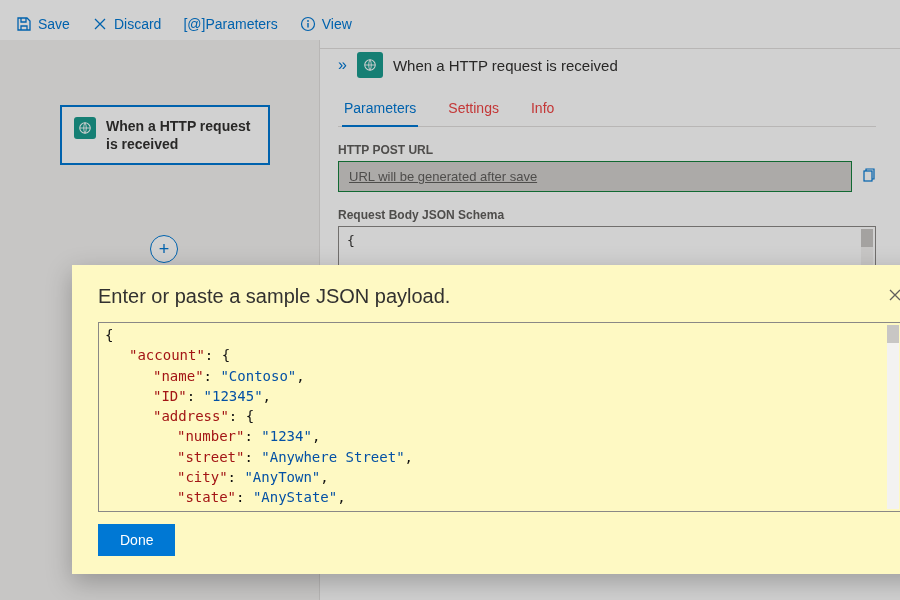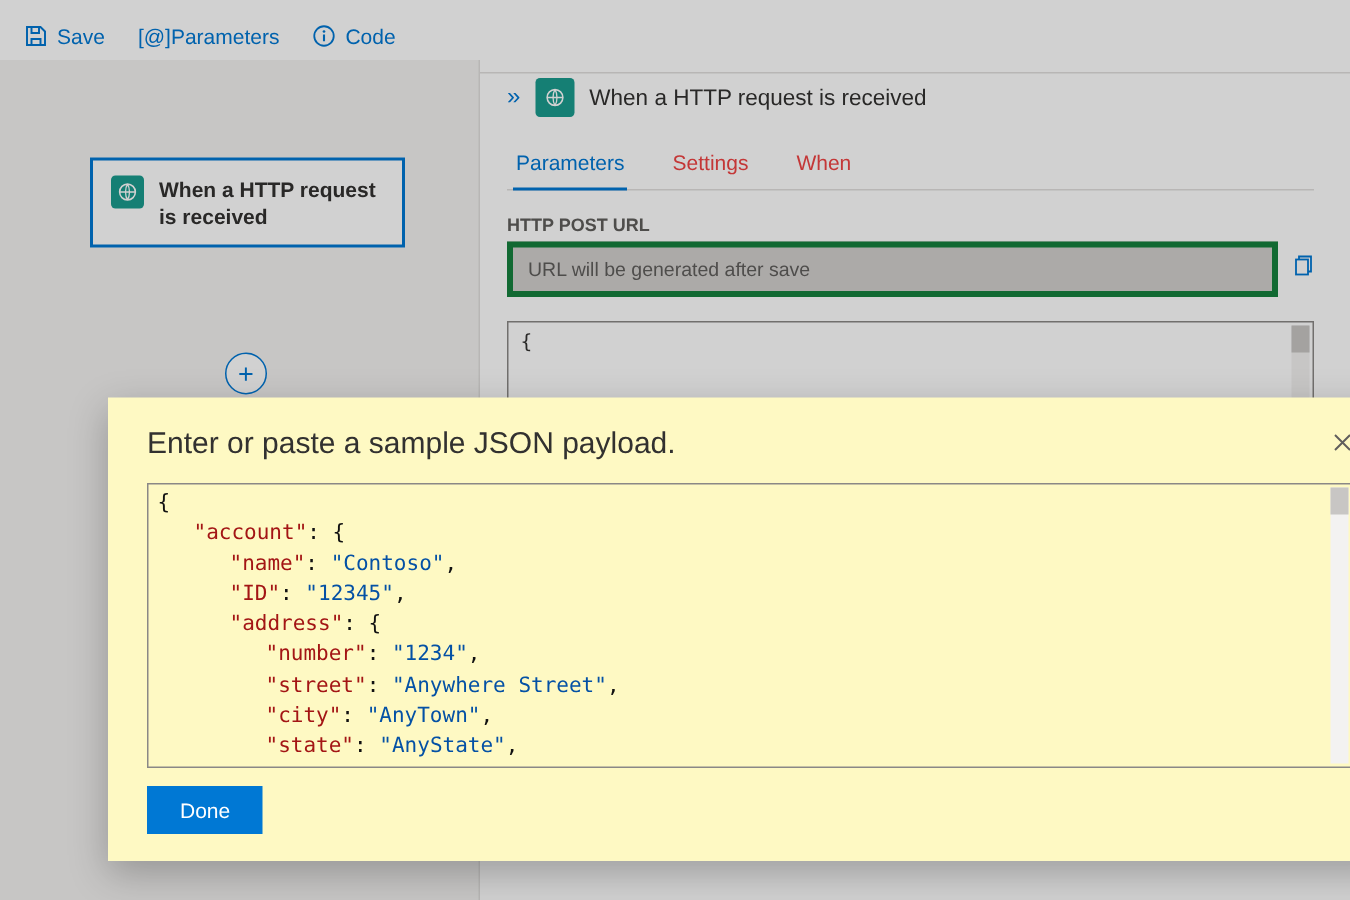--- a/index.html
+++ b/index.html
@@ -17,21 +17,21 @@
   .panel-head { display:flex; align-items:center; gap:10px; margin-bottom:14px; }
   .collapse { color:#0078d4; font-size:16px; }
   .panel-icon { width:26px; height:26px; background:#1a9b8e; border-radius:3px; display:flex; align-items:center; justify-content:center; color:#fff; }
   .panel-title { font-size:15px; }
   .tabs { display:flex; gap:28px; border-bottom:1px solid #e1dfdd; margin-bottom:16px; padding-left:4px; }
   .tab { padding:8px 2px 10px; font-size:14px; color:#ef4444; cursor:pointer; position:relative; }
   .tab.active { color:#0078d4; }
   .tab.active::after { content:""; position:absolute; left:0; right:0; bottom:-1px; height:2px; background:#0078d4; }
   .field-label { font-size:12px; color:#605e5c; margin-bottom:4px;font-weight:bold; }
   .url-row { display:flex; align-items:center; gap:8px; margin-bottom:16px; }
-  .url-box { flex:1; background:#d2d0ce; border:4px solid #15803d; padding:7px 10px; color:#605e5c; font-size:13px; }
+  .url-box { flex:1; background:#d2d0ce; border:1px solid #15803d; padding:7px 10px; color:#605e5c; font-size:13px;text-decoration:underline; }
   .copy-ic { color:#0078d4; font-size:16px; cursor:pointer; }
   .schema-box { border:1px solid #8a8886; background:#fff; height:170px; padding:6px 8px; font-family:Consolas,monospace; font-size:13px; position:relative; overflow:auto; }
   .schema-box .sb-track { position:absolute; right:2px; top:2px; bottom:2px; width:12px; background:#f3f2f1; }
   .schema-box .sb-thumb { position:absolute; right:2px; top:2px; width:12px; height:18px; background:#c8c6c4; }
   .dropdown { position:absolute; right:24px; top:455px; width:40px; height:30px; border:1px solid #8a8886; display:flex; align-items:center; justify-content:center; background:#fff; }
   .overlay { position:absolute; inset:0; background:rgba(0,0,0,0.18); }
   .modal { position:absolute; left:72px; top:265px; width:856px; background:#fef9c3; box-shadow:0 8px 24px rgba(0,0,0,0.25); padding:20px 26px 18px; }
   .modal-head { display:flex; justify-content:space-between; align-items:center; margin-bottom:14px; }
   .modal-title { font-size:20px; font-weight:400; }
   .close-x { font-size:18px; color:#605e5c; cursor:pointer; }
@@ -50,30 +50,36 @@
 <body>
 
 <div class="toolbar">
   <div class="tb-btn">
     <svg viewBox="0 0 16 16">
         <path fill="none" stroke="#0078d4" stroke-width="1.3" d="M2 2h9l3 3v9H2z M5 2v4h5V2 M5 14v-4h6v4"></path>
       </svg>
     <span>Save</span>
   </div>
   <div class="tb-btn">
+    <svg viewBox="0 0 16 16">
+        <path stroke="#0078d4" stroke-width="1.3" d="M3 3l10 10M13 3L3 13"></path>
+      </svg>
+    <span>Discard</span>
+  </div>
+  <div class="tb-btn">
     <span class="ic" style="color:#0078d4;font-size:14px;text-align:center;line-height:16px;">[@]</span>
     <span>Parameters</span>
   </div>
   <div class="tb-btn">
     <svg viewBox="0 0 16 16">
         <circle cx="8" cy="8" r="6.5" fill="none" stroke="#0078d4" stroke-width="1.2"></circle>
         <circle cx="8" cy="5" r="0.9" fill="#0078d4"></circle>
         <rect x="7.3" y="7" width="1.4" height="4.5" fill="#0078d4"></rect>
       </svg>
-    <span>Code</span>
+    <span>View</span>
   </div>
 </div>
 
 <div class="workspace">
 
   <div class="canvas">
     <div class="node">
       <div class="node-icon">
         <svg width="14" height="14" viewBox="0 0 16 16">
             <circle cx="8" cy="8" r="6" fill="none" stroke="#fff" stroke-width="1.2"></circle>
@@ -95,34 +101,35 @@
             <circle cx="8" cy="8" r="6" fill="none" stroke="#fff" stroke-width="1.2"></circle>
             <path d="M2 8h12M8 2c2 3 2 9 0 12M8 2c-2 3-2 9 0 12" fill="none" stroke="#fff" stroke-width="1"></path>
           </svg>
       </div>
       <div class="panel-title">When a HTTP request is received</div>
     </div>
 
     <div class="tabs">
       <div class="tab active">Parameters</div>
       <div class="tab">Settings</div>
-      <div class="tab">When</div>
+      <div class="tab">Info</div>
     </div>
 
     <div class="field-label">HTTP POST URL</div>
     <div class="url-row">
       <div class="url-box">URL will be generated after save</div>
       <span class="copy-ic">
         <svg width="16" height="16" viewBox="0 0 16 16">
             <rect x="4" y="4" width="8" height="10" fill="none" stroke="#0078d4" stroke-width="1.2"></rect>
             <path d="M6 4V2h8v10h-2" fill="none" stroke="#0078d4" stroke-width="1.2"></path>
           </svg>
       </span>
     </div>
 
+    <div class="field-label">Request Body JSON Schema</div>
     <div class="schema-box">
       <span>{</span>
       <div class="sb-track"></div>
       <div class="sb-thumb"></div>
     </div>
 
     <div class="dropdown">
       <svg width="12" height="12" viewBox="0 0 12 12">
           <path d="M2 4l4 4 4-4" fill="none" stroke="#605e5c" stroke-width="1.4"></path>
         </svg>

